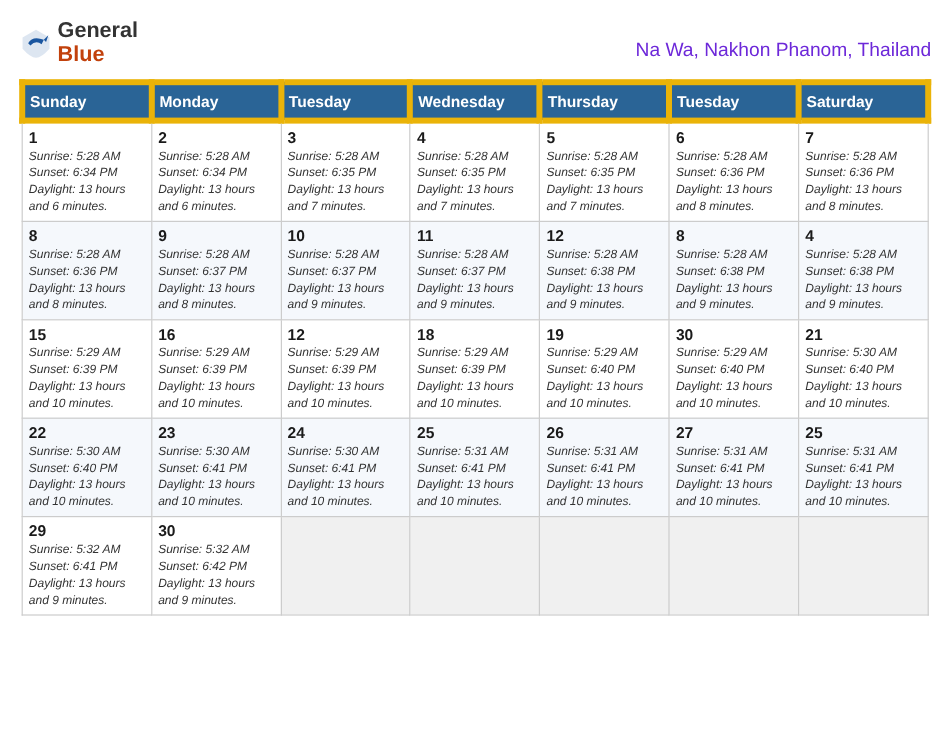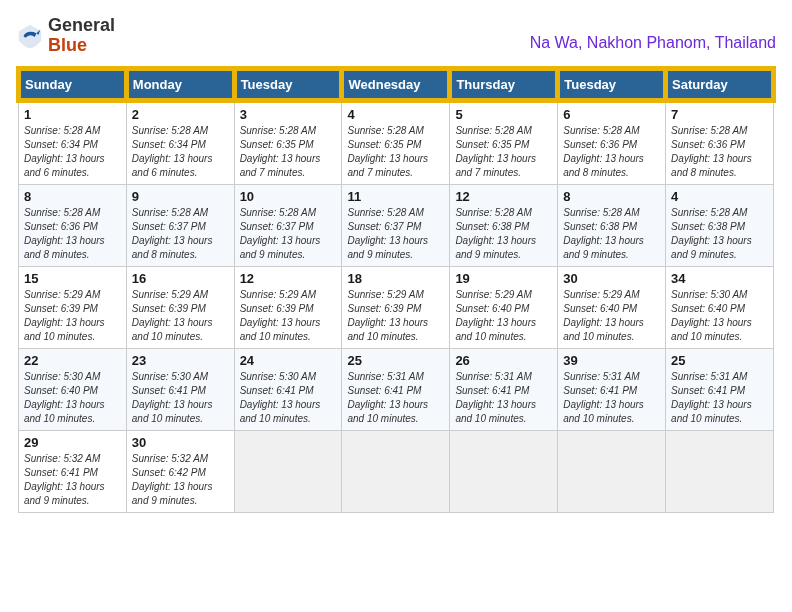--- a/index.html
+++ b/index.html
@@ -291,21 +291,21 @@
       </td>
         <td>
         <span class="day-number">30</span>
         <div class="day-info">
           Sunrise: 5:29 AM<br>
           Sunset: 6:40 PM<br>
           Daylight: 13 hours and 10 minutes.
         </div>
       </td>
         <td>
-        <span class="day-number">34</span>
+        <span class="day-number">21</span>
         <div class="day-info">
           Sunrise: 5:30 AM<br>
           Sunset: 6:40 PM<br>
           Daylight: 13 hours and 10 minutes.
         </div>
       </td>
       </tr>
       <tr>
         <td>
         <span class="day-number">22</span>
@@ -341,21 +341,21 @@
       </td>
         <td>
         <span class="day-number">26</span>
         <div class="day-info">
           Sunrise: 5:31 AM<br>
           Sunset: 6:41 PM<br>
           Daylight: 13 hours and 10 minutes.
         </div>
       </td>
         <td>
-        <span class="day-number">39</span>
+        <span class="day-number">27</span>
         <div class="day-info">
           Sunrise: 5:31 AM<br>
           Sunset: 6:41 PM<br>
           Daylight: 13 hours and 10 minutes.
         </div>
       </td>
         <td>
         <span class="day-number">25</span>
         <div class="day-info">
           Sunrise: 5:31 AM<br>

